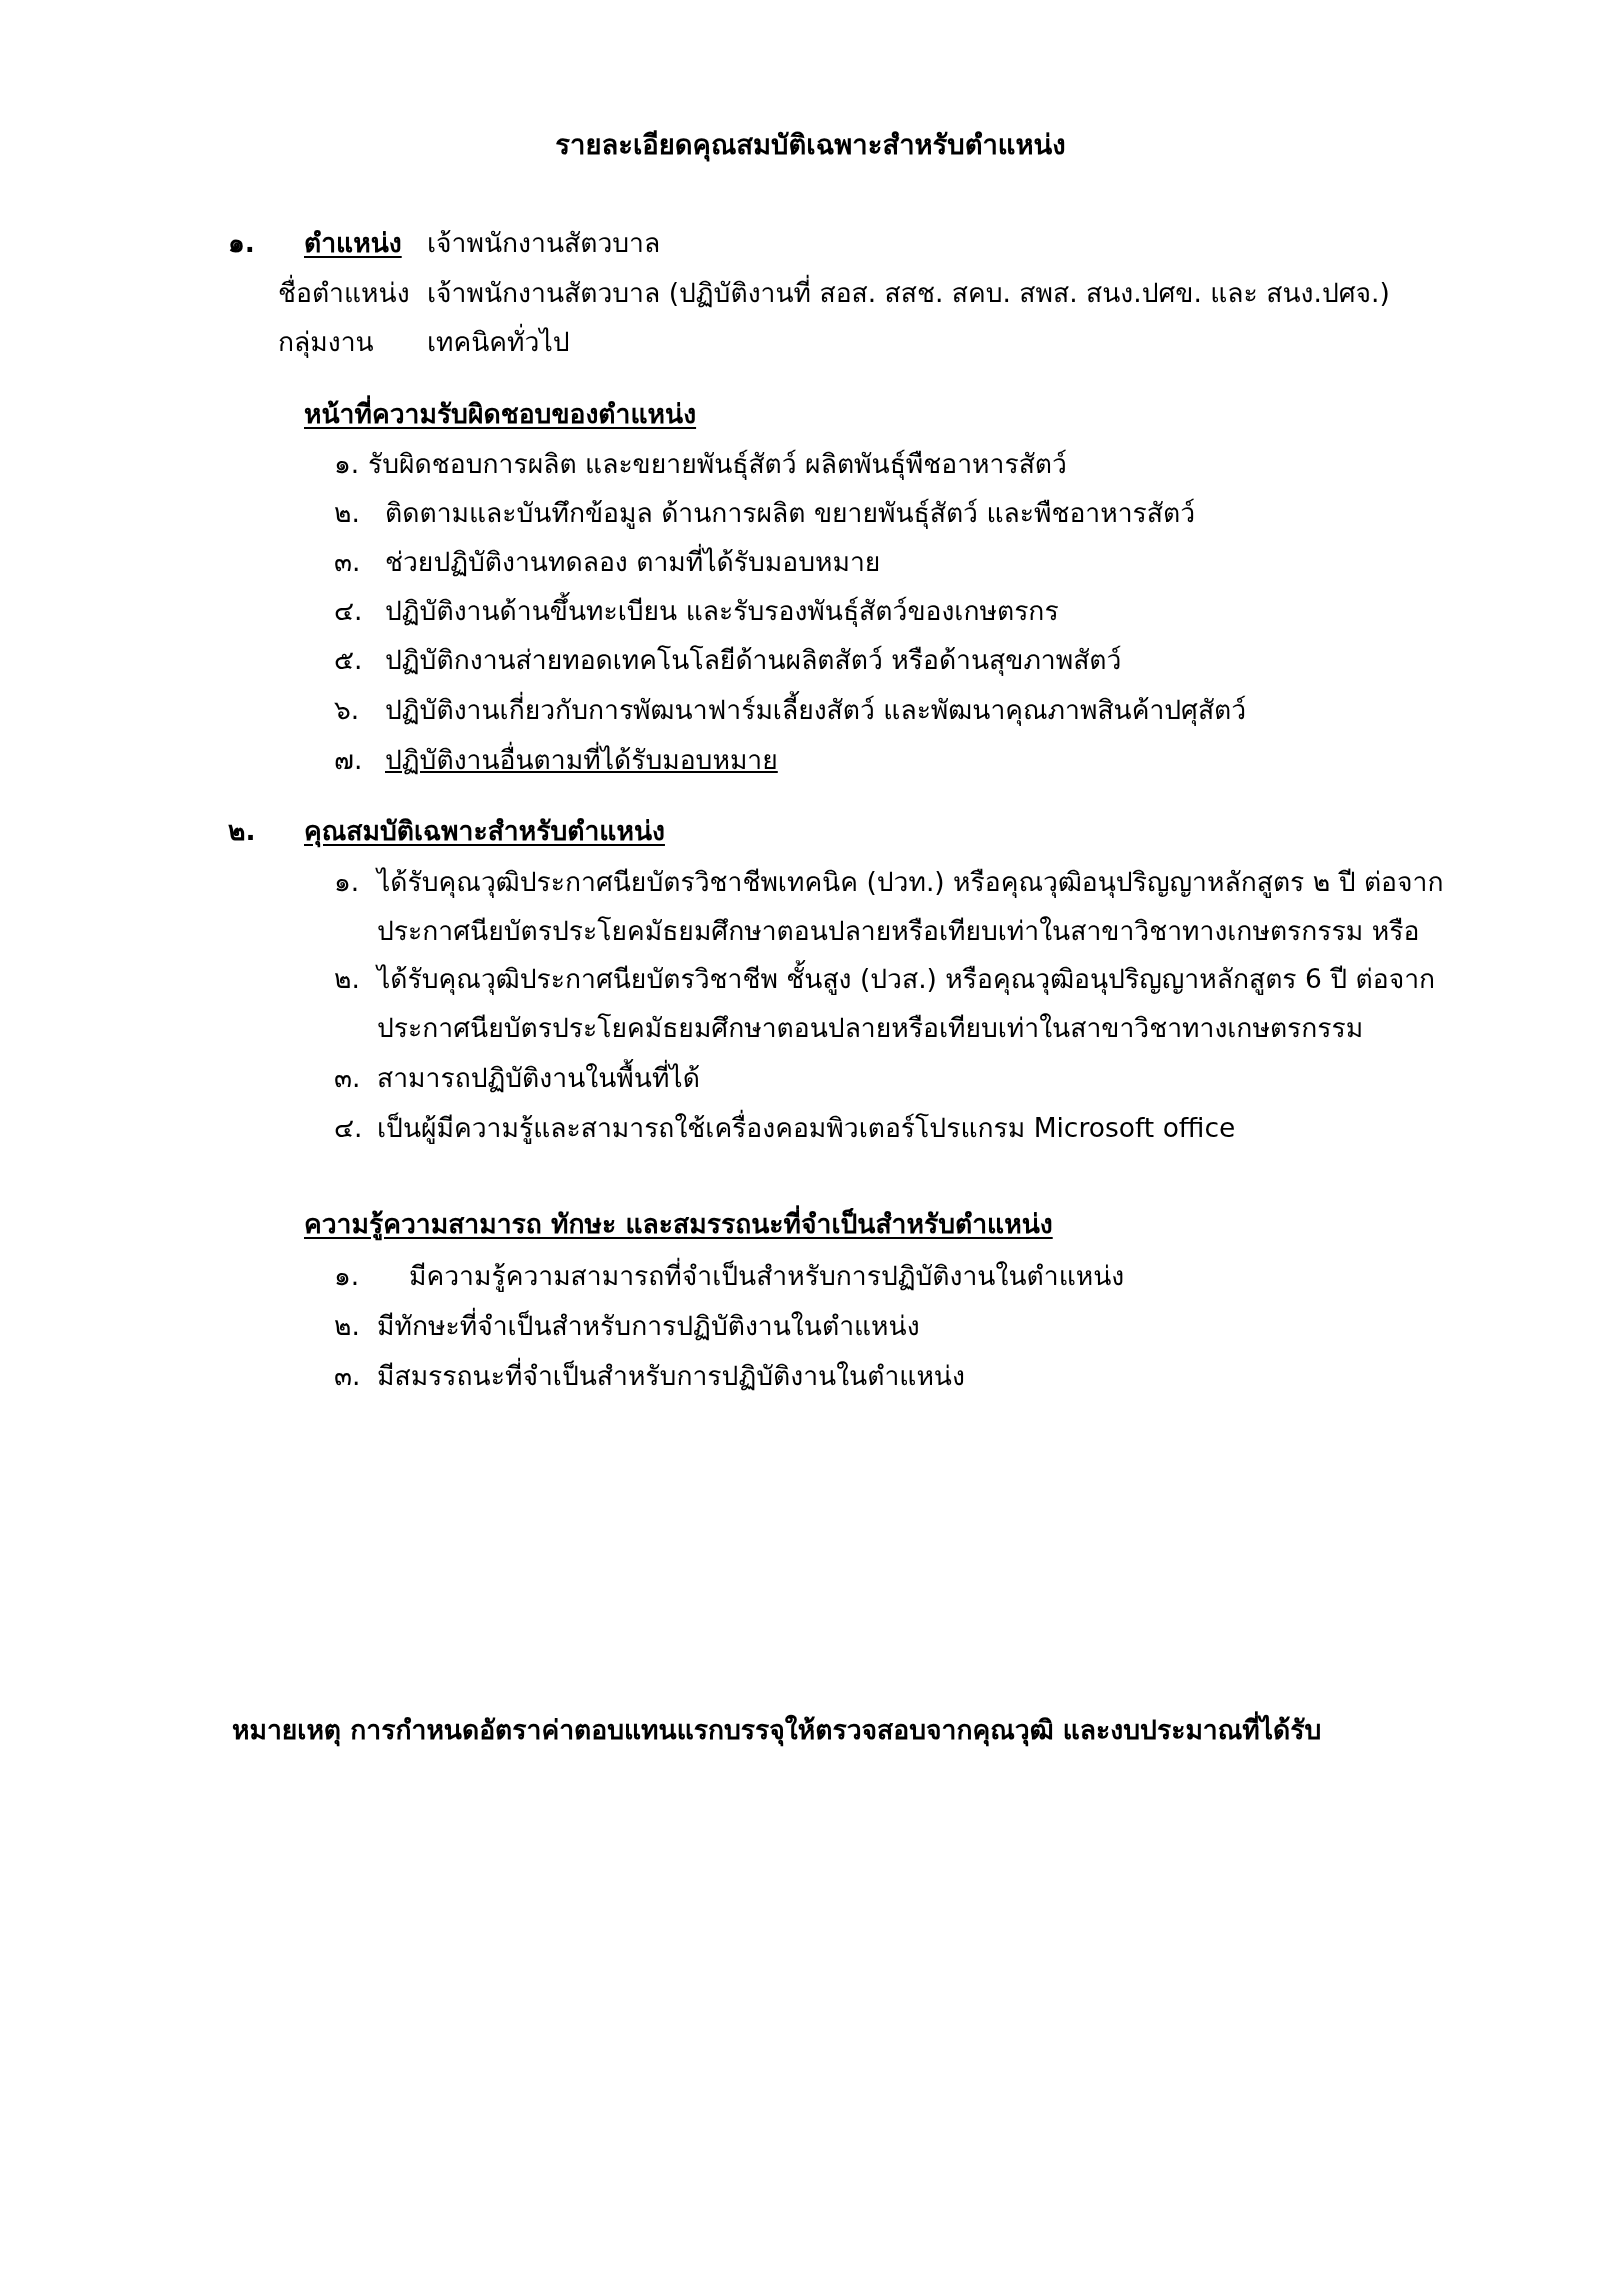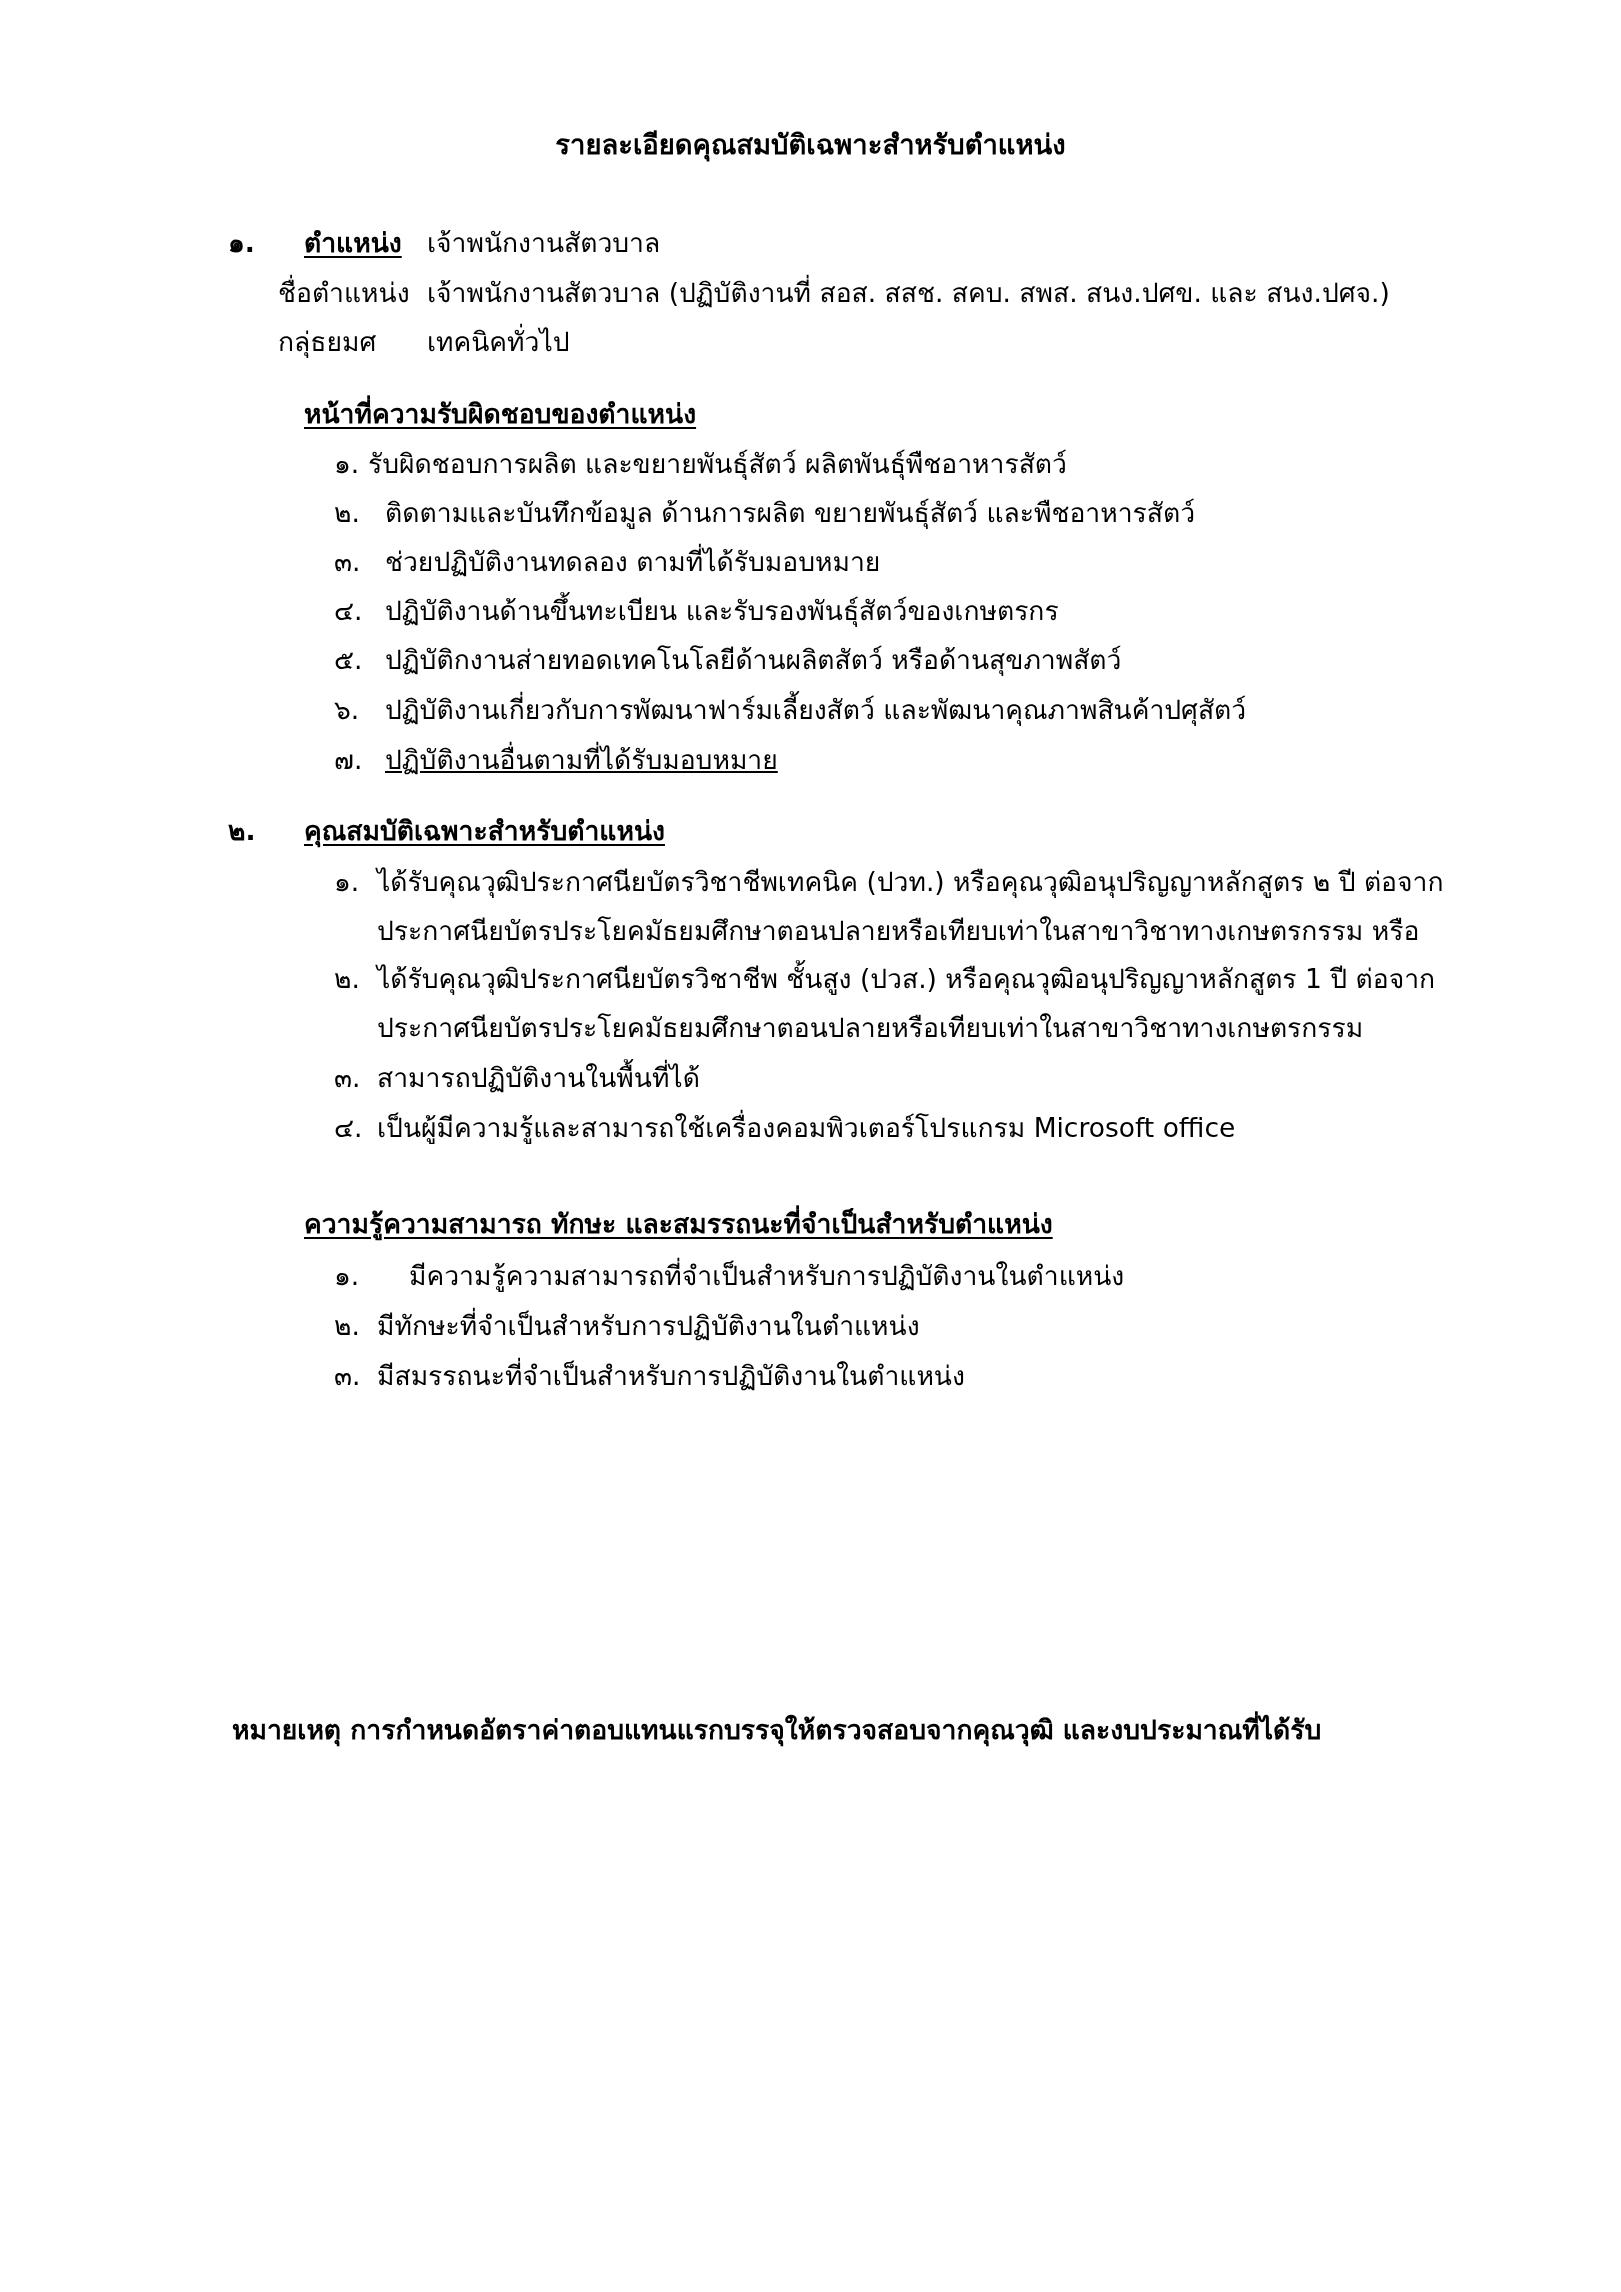--- a/index.html
+++ b/index.html
@@ -15,21 +15,21 @@
 
 <div class="ln title">รายละเอียดคุณสมบัติเฉพาะสำหรับตำแหน่ง</div>
 
 <div class="ln b" style="left:228px;top:225px;">๑.</div>
 <div class="ln b u" style="left:278px;top:225px;">ตำแหน่ง</div>
 <div class="ln" style="left:427px;top:225px;">เจ้าพนักงานสัตวบาล</div>
 
 <div class="ln" style="left:278px;top:275px;">ชื่อตำแหน่ง</div>
 <div class="ln" style="left:427px;top:275px;">เจ้าพนักงานสัตวบาล (ปฏิบัติงานที่ สอส. สสช. สคบ. สพส. สนง.ปศข. และ สนง.ปศจ.)</div>
 
-<div class="ln" style="left:278px;top:324px;">กลุ่ธยมศ</div>
+<div class="ln" style="left:278px;top:324px;">กลุ่มงาน</div>
 <div class="ln" style="left:427px;top:324px;">เทคนิคทั่วไป</div>
 
 <div class="ln b u" style="left:278px;top:396px;">หน้าที่ความรับผิดชอบของตำแหน่ง</div>
 
 <div class="ln" style="left:334px;top:446px;">๑.</div>
 <div class="ln" style="left:368px;top:446px;">รับผิดชอบการผลิต และขยายพันธุ์สัตว์ ผลิตพันธุ์พืชอาหารสัตว์</div>
 <div class="ln" style="left:334px;top:495px;">๒.</div>
 <div class="ln" style="left:385px;top:495px;">ติดตามและบันทึกข้อมูล ด้านการผลิต ขยายพันธุ์สัตว์ และพืชอาหารสัตว์</div>
 <div class="ln" style="left:334px;top:544px;">๓.</div>
 <div class="ln" style="left:385px;top:544px;">ช่วยปฏิบัติงานทดลอง ตามที่ได้รับมอบหมาย</div>
@@ -43,21 +43,21 @@
 <div class="ln" style="left:385px;top:742px;text-decoration:underline;">ปฏิบัติงานอื่นตามที่ได้รับมอบหมาย</div>
 
 <div class="ln b" style="left:228px;top:813px;">๒.</div>
 <div class="ln b u" style="left:278px;top:813px;">คุณสมบัติเฉพาะสำหรับตำแหน่ง</div>
 
 <div class="ln" style="left:334px;top:864px;">๑.</div>
 <div class="ln" style="left:377px;top:864px;">ได้รับคุณวุฒิประกาศนียบัตรวิชาชีพเทคนิค (ปวท.) หรือคุณวุฒิอนุปริญญาหลักสูตร ๒ ปี ต่อจาก</div>
 <div class="ln" style="left:377px;top:913px;">ประกาศนียบัตรประโยคมัธยมศึกษาตอนปลายหรือเทียบเท่าในสาขาวิชาทางเกษตรกรรม หรือ</div>
 
 <div class="ln" style="left:334px;top:961px;">๒.</div>
-<div class="ln" style="left:377px;top:961px;">ได้รับคุณวุฒิประกาศนียบัตรวิชาชีพ ชั้นสูง (ปวส.)  หรือคุณวุฒิอนุปริญญาหลักสูตร 1 ปี ต่อจาก</div>
+<div class="ln" style="left:377px;top:961px;">ได้รับคุณวุฒิประกาศนียบัตรวิชาชีพ ชั้นสูง (ปวส.)  หรือคุณวุฒิอนุปริญญาหลักสูตร 6 ปี ต่อจาก</div>
 <div class="ln" style="left:377px;top:1010px;">ประกาศนียบัตรประโยคมัธยมศึกษาตอนปลายหรือเทียบเท่าในสาขาวิชาทางเกษตรกรรม</div>
 
 <div class="ln" style="left:334px;top:1060px;">๓.</div>
 <div class="ln" style="left:377px;top:1060px;">สามารถปฏิบัติงานในพื้นที่ได้</div>
 
 <div class="ln" style="left:334px;top:1110px;">๔.</div>
 <div class="ln" style="left:377px;top:1110px;">เป็นผู้มีความรู้และสามารถใช้เครื่องคอมพิวเตอร์โปรแกรม Microsoft office</div>
 
 <div class="ln b u" style="left:278px;top:1206px;">ความรู้ความสามารถ ทักษะ และสมรรถนะที่จำเป็นสำหรับตำแหน่ง</div>
 

